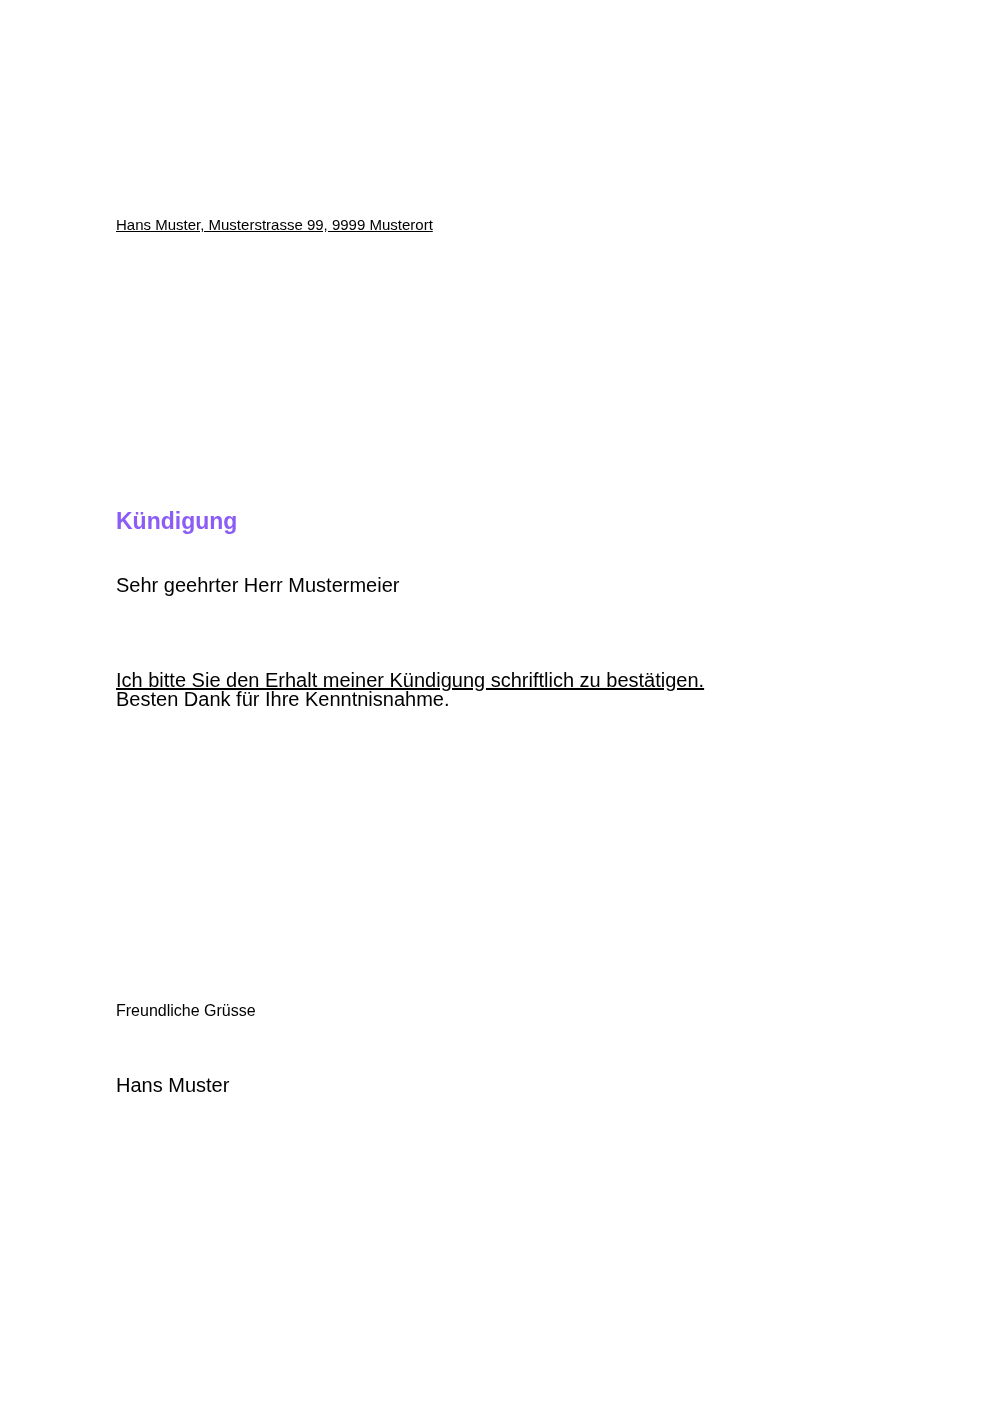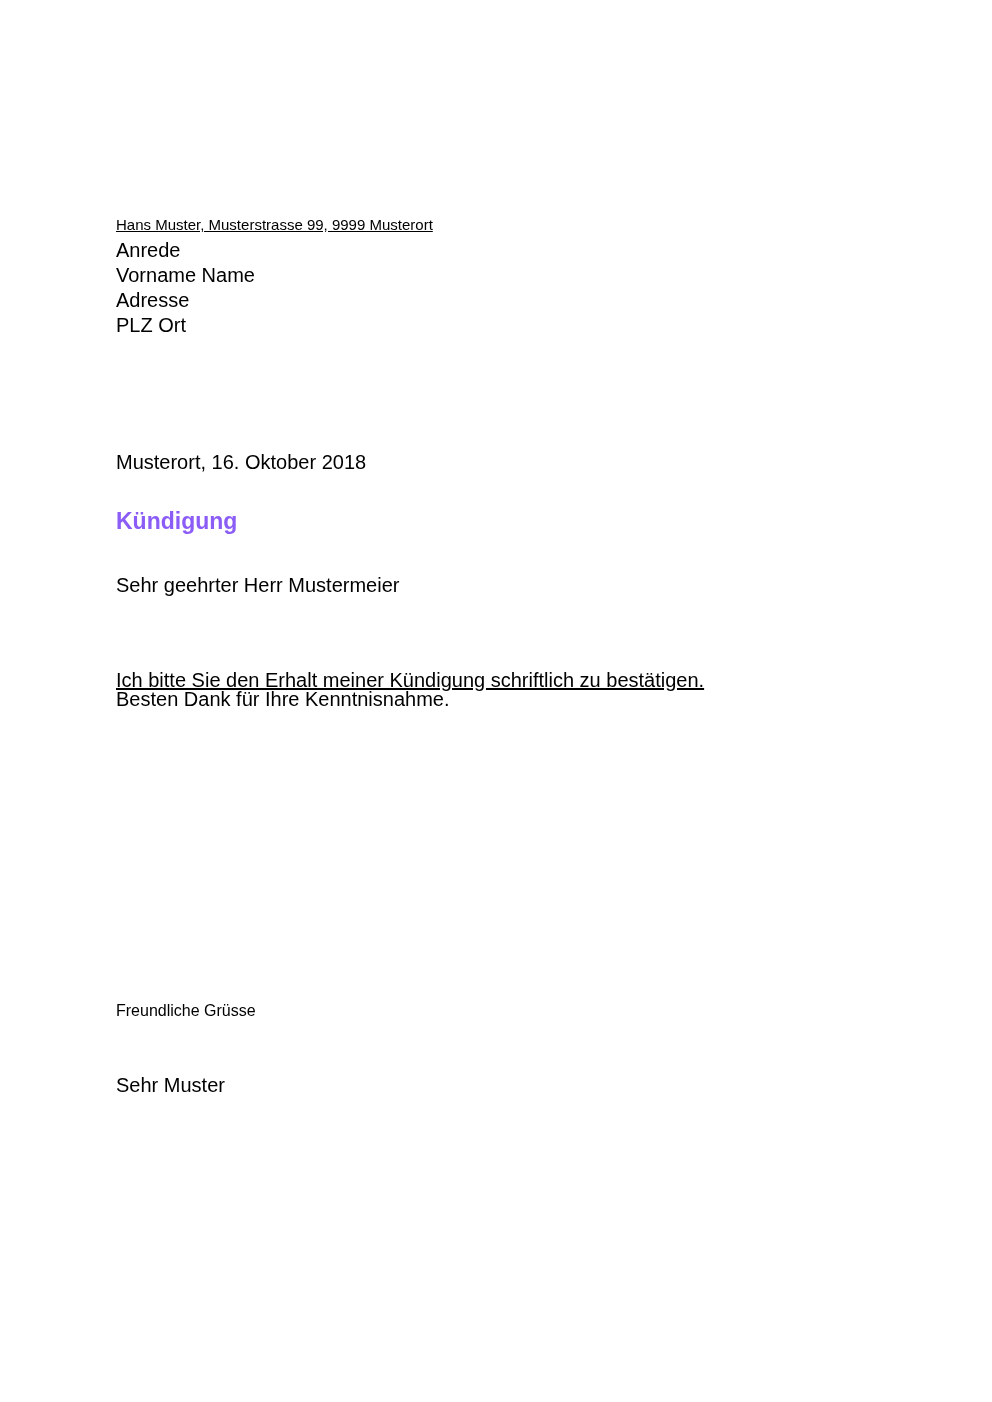--- a/index.html
+++ b/index.html
@@ -74,35 +74,28 @@
   }
   em { font-style: italic; }
 </style>
 </head>
 <body>
 
 <div class="page" style="background: rgb(255, 255, 255); color: rgb(0, 0, 0); padding-left: 20px;">
 
   <div class="abs sender-line">Hans Muster, Musterstrasse 99, 9999 Musterort</div>
 
-  <div class="abs recipient-block">
-    <div>Anrede</div>
-    <div>Vorname Name</div>
-    <div>Adresse</div>
-    <div>PLZ Ort</div>
-  </div>
 
-  <div class="abs date-line">Musterort, 16. Oktober 2018</div>
 
   <div class="abs subject-heading" style="color: #8b5cf6;">Kündigung</div>
 
   <div class="abs salutation">Sehr geehrter Herr Mustermeier</div>
 
 
   <div class="abs body-paragraph-2">Ich bitte Sie den Erhalt meiner Kündigung schriftlich zu bestätigen.</div>
 
   <div class="abs body-paragraph-3">Besten Dank für Ihre Kenntnisnahme.</div>
 
   <div class="abs closing">Freundliche Grüsse</div>
 
-  <div class="abs signature-name">Sehr Muster</div>
+  <div class="abs signature-name">Hans Muster</div>
 
 </div>
 
 </body></html>

